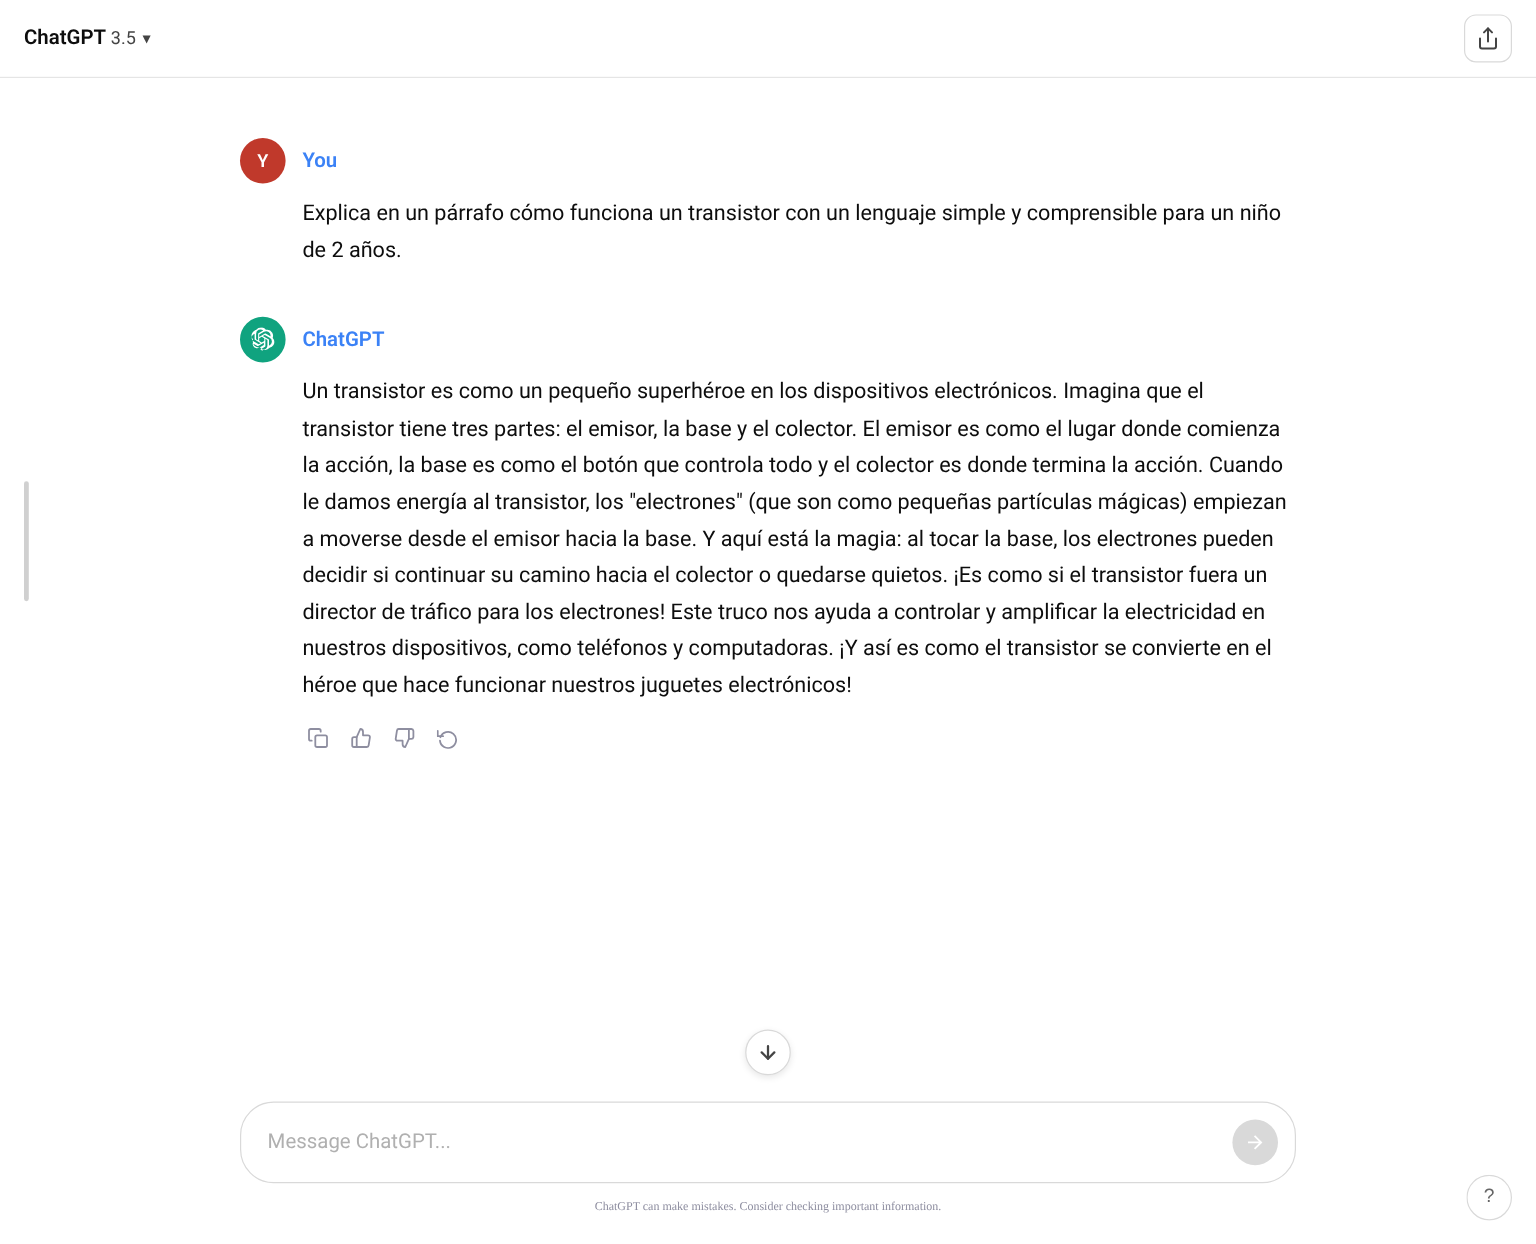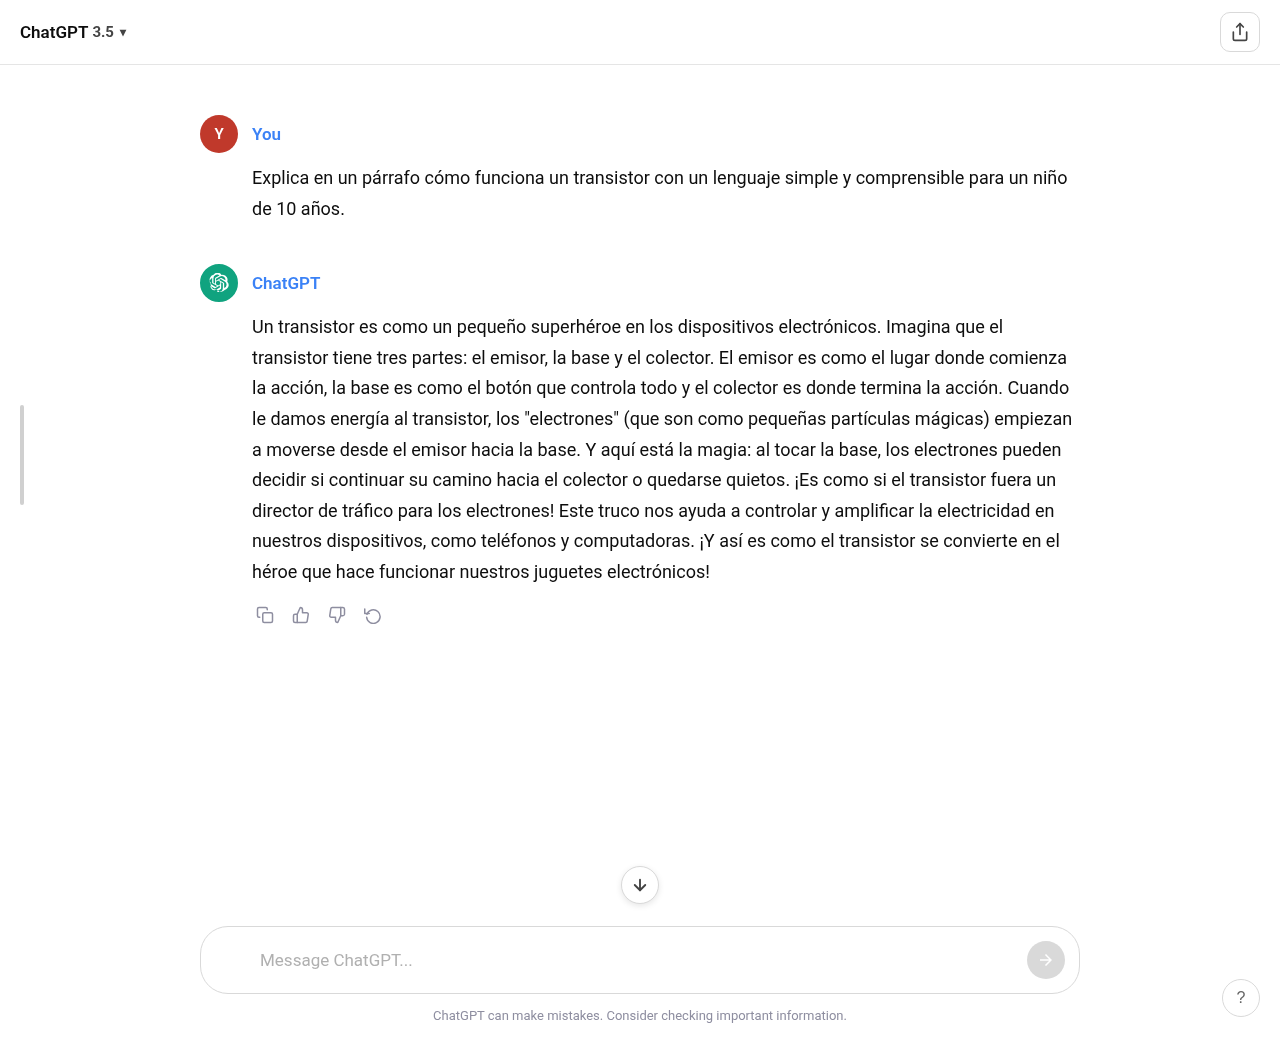--- a/index.html
+++ b/index.html
@@ -34,21 +34,21 @@
       align-items: center;
       gap: 4px;
       font-size: 17px;
       font-weight: 600;
       color: #0d0d0d;
       cursor: pointer;
     }
 
     .header-title .version {
       font-size: 15px;
-      font-weight: 700;
+      font-weight: 400;
       color: #444;
     }
 
     .header-title .chevron {
       font-size: 12px;
       color: #444;
       margin-left: 2px;
     }
 
     .header-share-btn {
@@ -207,21 +207,20 @@
 
     .message-input {
       flex: 1;
       border: none;
       outline: none;
       font-size: 17px;
       color: #0d0d0d;
       background: transparent;
       resize: none;
       font-family: inherit;
-      margin-left: 37px;
     }
 
     .message-input::placeholder {
       color: #b0b0b0;
     }
 
     .send-btn {
       width: 38px;
       height: 38px;
       border-radius: 50%;
@@ -236,24 +235,25 @@
 
     .send-btn svg {
       width: 18px;
       height: 18px;
       fill: white;
     }
 
     
     .footer-disclaimer {
       text-align: center;
-      font-size: 13px;
+      font-size: 10px;
       color: #8e8ea0;
-      padding: 6px 0 14px;
-      flex-shrink: 0;
+      padding: 6px 0 26px;
+      flex-shrink: 0;
+      font-family: Liberation Serif, serif;
     }
 
     
     .help-btn {
       position: fixed;
       bottom: 20px;
       right: 20px;
       width: 38px;
       height: 38px;
       border-radius: 50%;
@@ -301,21 +301,21 @@
 
   <div class="left-scrollbar"></div>
 
   <div class="message-block">
     <div class="message-header">
       <div class="avatar avatar-user">
         <span class="avatar-user-letter">Y</span>
       </div>
       <span class="sender-name">You</span>
     </div>
-    <div class="message-content">Explica en un párrafo cómo funciona un transistor con un lenguaje simple y comprensible para un niño de 10 años.</div>
+    <div class="message-content">Explica en un párrafo cómo funciona un transistor con un lenguaje simple y comprensible para un niño de 2 años.</div>
   </div>
 
   <div class="message-block">
     <div class="message-header">
       <div class="avatar avatar-gpt">
 
         <svg class="gpt-logo" viewBox="0 0 41 41" fill="none" xmlns="http://www.w3.org/2000/svg">
           <path d="M37.532 16.87a9.963 9.963 0 0 0-.856-8.184 10.078 10.078 0 0 0-10.855-4.835 9.964 9.964 0 0 0-6.205-4.371A10.079 10.079 0 0 0 9.394 3.827a9.963 9.963 0 0 0-6.675 4.834 10.079 10.079 0 0 0 1.24 11.817 9.965 9.965 0 0 0 .856 8.185 10.079 10.079 0 0 0 10.855 4.835 9.965 9.965 0 0 0 6.205 4.371 10.079 10.079 0 0 0 10.2-3.246 9.963 9.963 0 0 0 6.675-4.835 10.079 10.079 0 0 0-1.218-11.918zm-16.67 22.23a7.477 7.477 0 0 1-4.793-1.735c.061-.033.168-.091.237-.134l7.964-4.6a1.294 1.294 0 0 0 .655-1.134V19.054l3.366 1.944a.12.12 0 0 1 .066.092v9.299a7.505 7.505 0 0 1-7.495 7.711zM4.054 31.006A7.476 7.476 0 0 1 3.07 26.63c.061.038.168.104.237.145l7.964 4.6a1.297 1.297 0 0 0 1.308 0l9.724-5.614v3.888a.12.12 0 0 1-.048.103l-8.051 4.649a7.504 7.504 0 0 1-10.15-3.395zm-1.478-17.37a7.476 7.476 0 0 1 3.91-3.287c0 .068-.004.19-.004.274v9.2a1.294 1.294 0 0 0 .654 1.132l9.723 5.614-3.366 1.944a.12.12 0 0 1-.114.012L5.124 23.565a7.504 7.504 0 0 1-2.548-9.929zm27.66 6.437l-9.724-5.615 3.367-1.943a.121.121 0 0 1 .114-.012l8.269 4.776a7.505 7.505 0 0 1-1.158 13.528v-9.476a1.293 1.293 0 0 0-.868-1.258zm3.35-5.043c-.059-.037-.162-.099-.236-.144l-7.965-4.6a1.298 1.298 0 0 0-1.308 0l-9.723 5.614v-3.888a.12.12 0 0 1 .048-.103l8.05-4.645a7.504 7.504 0 0 1 11.135 7.766zm-21.063 6.929l-3.367-1.944a.12.12 0 0 1-.065-.092v-9.299a7.505 7.505 0 0 1 12.293-5.756c-.06.033-.167.09-.236.134l-7.965 4.6a1.294 1.294 0 0 0-.654 1.132l-.006 11.225zm1.829-3.943l4.33-2.501 4.332 2.499v4.998l-4.331 2.5-4.331-2.5V18.016z" fill="white"></path>
         </svg>
       </div>

